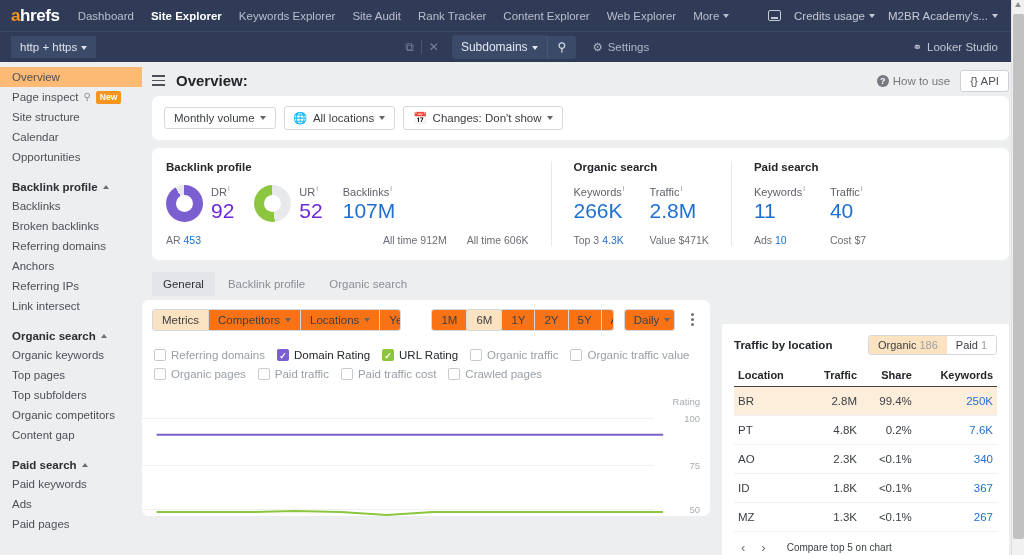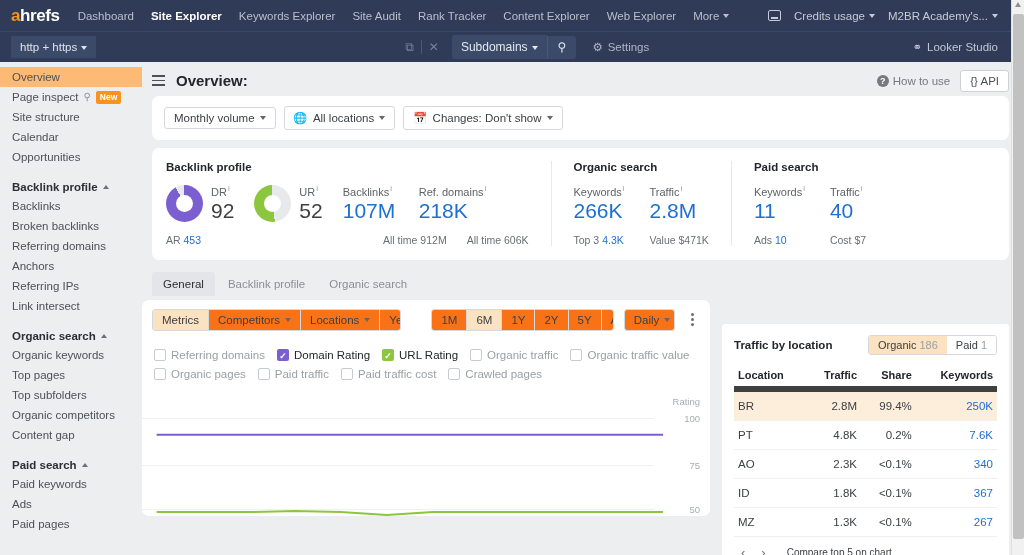--- a/index.html
+++ b/index.html
@@ -122,21 +122,21 @@
   
   .metrics { display: flex; padding: 13px 14px 14px; margin-top: 8px; }
   .mgroup { padding-right: 22px; }
   .mgroup + .mgroup { border-left: 1px solid #e6e8ea; padding-left: 22px; }
   .mtitle { font-size: 11.5px; font-weight: bold; color: #23262a; margin-bottom: 11px; }
   .mrow { display: flex; align-items: flex-start; gap: 20px; }
   .mitem { min-width: 56px; }
   .mlabel { font-size: 11px; color: #5e6369; white-space: nowrap; }
   .mlabel sup { font-size: 8px; color: #9aa0a6; margin-left: 1px; }
   .mval { font-size: 21px; color: #1f6fd0; line-height: 26px; font-weight: normal; }
-  .mval.dark { color: #404040; }
+  .mval.dark { color: #6d28d9; }
   .msub { font-size: 10.5px; color: #6a6f75; margin-top: 4px; white-space: nowrap; }
   .msub b { color: #1f6fd0; font-weight: normal; }
   .donutwrap { display: flex; align-items: center; gap: 8px; }
   .donut { width: 37px; height: 37px; border-radius: 50%; position: relative; }
   .donut::after { content:""; position:absolute; inset:10px; background:#fff; border-radius:50%; }
 
   
   .tabs { display: flex; gap: 2px; margin: 12px 0 0 10px; }
   .tab { font-size: 11.5px; color: #8a8f95; padding: 6px 11px; border-radius: 3px 3px 0 0; cursor: pointer; }
   .tab.active { background: #e3e5e8; color: #2c2f33; }
@@ -181,21 +181,21 @@
   .tpanel { background: #fff; border-radius: 3px; padding: 11px 12px 8px; margin-top: 24px; }
   .thead { display: flex; align-items: center; margin-bottom: 9px; }
   .ttitle { font-size: 11.5px; font-weight: bold; color: #23262a; }
   .tseg { margin-left: auto; display: flex; border: 1px solid #d5d8dc; border-radius: 3px; overflow: hidden; }
   .tseg > div { font-size: 11px; padding: 3px 9px; cursor: pointer; background: #fff; color: #3c4045; white-space: nowrap; }
   .tseg > div.sel { background: #fbe2c0; }
   .tseg .num { color: #9aa0a6; margin-left: 3px; }
   table.tt { width: 100%; border-collapse: collapse; }
   table.tt th {
     font-size: 11px; font-weight: bold; color: #23262a; text-align: right;
-    padding: 5px 4px; border-bottom: 6px solid #404040;
+    padding: 5px 4px; border-bottom: 1px solid #404040;
   }
   table.tt th:first-child { text-align: left; }
   table.tt td {
     font-size: 11.5px; color: #3c4045; text-align: right; padding: 8px 4px;
     border-bottom: 1px solid #eef0f1; white-space: nowrap;
   }
   table.tt td:first-child { text-align: left; }
   table.tt tr.hl td { background: #fdeedb; }
   table.tt td.kw { color: #1f6fd0; cursor: pointer; }
   .tfoot { display: flex; align-items: center; gap: 6px; padding: 8px 2px 2px; }
@@ -379,24 +379,20 @@
             <div class="donutwrap">
               <div class="donut" style="background:conic-gradient(#e7e9eb 0% 48%, #8cc63f 48% 100%)"></div>
               <div>
                 <div class="mlabel"><span>UR</span><sup>i</sup></div>
                 <div class="mval dark">52</div>
               </div>
             </div>
             <div class="mitem">
               <div class="mlabel"><span>Backlinks</span><sup>i</sup></div>
               <div class="mval">107M</div>
-            </div>
-            <div class="mitem">
-              <div class="mlabel"><span>Ref. domains</span><sup>i</sup></div>
-              <div class="mval">218K</div>
             </div>
           </div>
           <div class="mrow" style="margin-top:6px">
             <div class="msub" style="min-width:101px"><span>AR</span> <b>453</b></div>
             <div class="msub" style="min-width:76px"></div>
             <div class="msub" style="min-width:56px"><span>All time</span> <span>912M</span></div>
             <div class="msub" style="min-width:56px"><span>All time</span> <span>606K</span></div>
           </div>
         </div>
 

